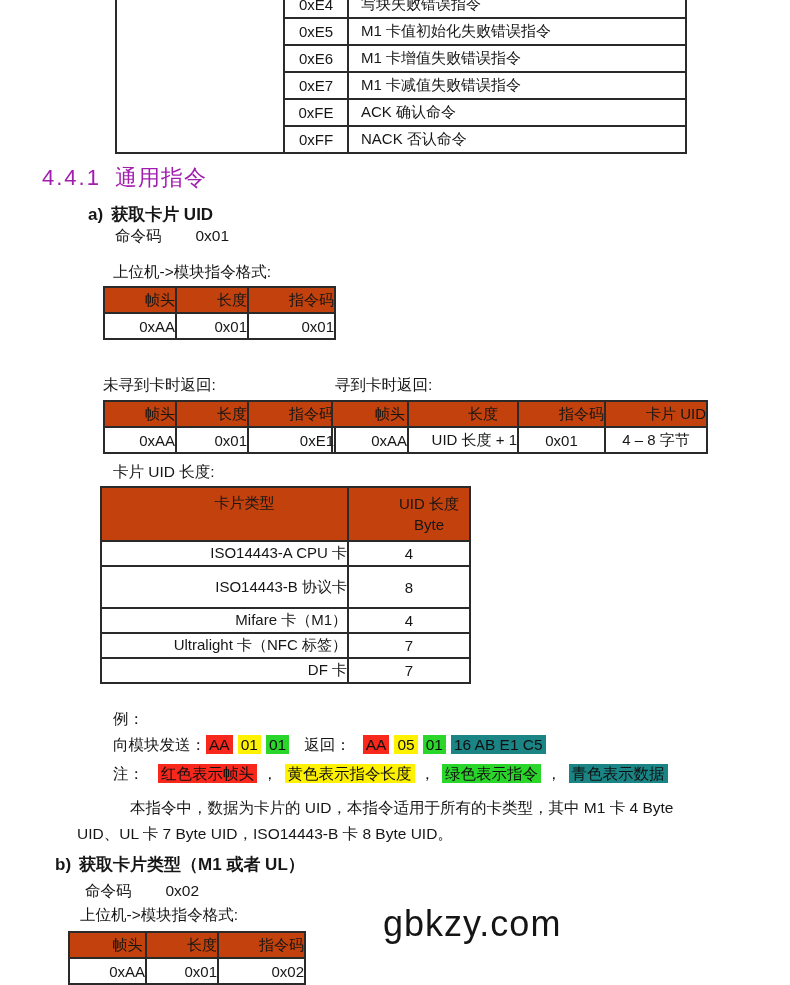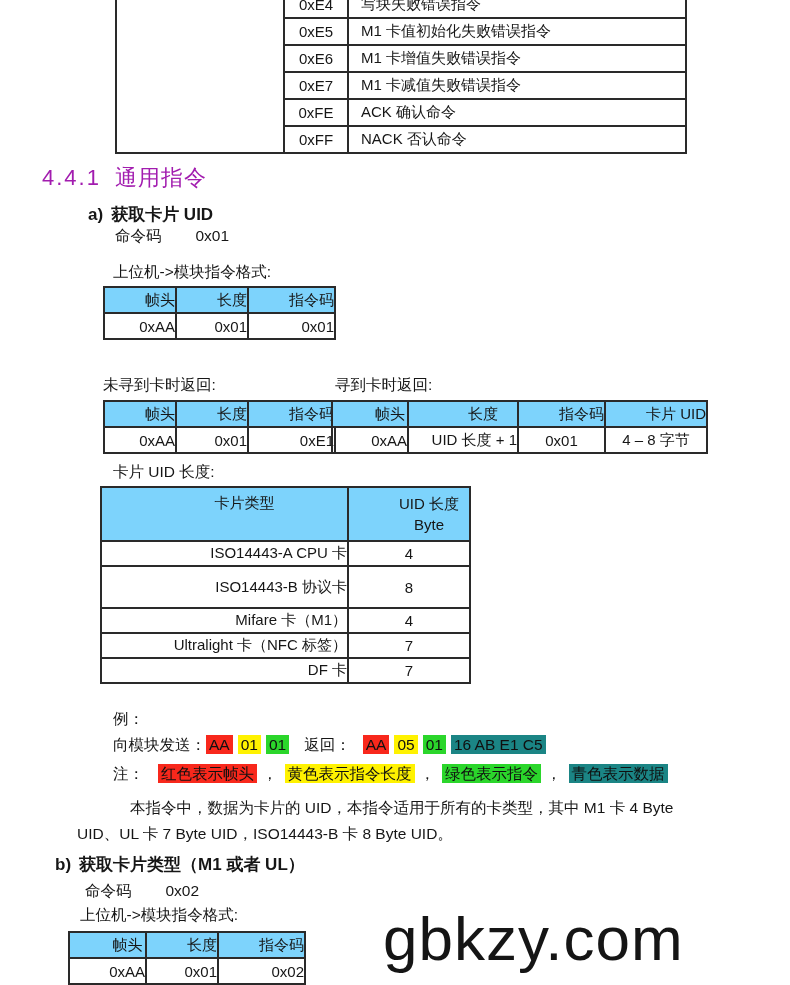--- a/index.html
+++ b/index.html
@@ -6,21 +6,21 @@
   #page{
     position:relative;width:790px;height:985px;background:#ffffff;overflow:hidden;
     font-family:"Liberation Sans","DejaVu Sans",sans-serif;color:#161616;
   }
   
   table.t{border-collapse:collapse;position:absolute;table-layout:fixed;}
   table.t td,table.t th{
     border:2px solid #2a2a2a;font-size:15px;font-weight:400;
     color:#161616;padding:0;overflow:hidden;white-space:nowrap;
   }
-  table.t th{background:#7dd3fc;text-align:center;font-weight:400;padding-left:40px;}
+  table.t th{background:#c2410c;text-align:center;font-weight:400;padding-left:40px;}
   table.t td.cell{text-align:right;padding-left:9px;}
   table.t td.num{text-align:center;}
   
   table.err{left:115px;top:-10px;}
   table.err td{height:25px;}
   table.err td.spanner{border-bottom:2px solid #2a2a2a;}
   table.err td.code{text-align:center;}
   table.err td.desc{text-align:left;padding-left:12px;}
   
   .h27 th{height:24px;} .h27 td{height:24px;}
@@ -37,21 +37,21 @@
   
   .tokline{font-size:15.5px;}
   [data-bind-tokens] span.hl{padding:1px 3px;margin-right:5px;color:#101010;}
   [data-bind-tokens] span.sep{margin-right:7px;}
   .ret-label{margin-left:10px;margin-right:12px;text-align:right;}
   .note-label{margin-right:14px;}
   
   .para{font-size:15.5px;}
   
   .watermark{
-    position:absolute;left:383px;top:903px;font-size:62px;color:#151515;
+    position:absolute;left:383px;top:903px;font-size:36px;color:#151515;
     font-family:"Liberation Sans","DejaVu Sans",sans-serif;letter-spacing:1px;
   }
 </style>
 </head>
 <body>
 
 <div id="page">
 
   <table class="t err">
     <colgroup>

